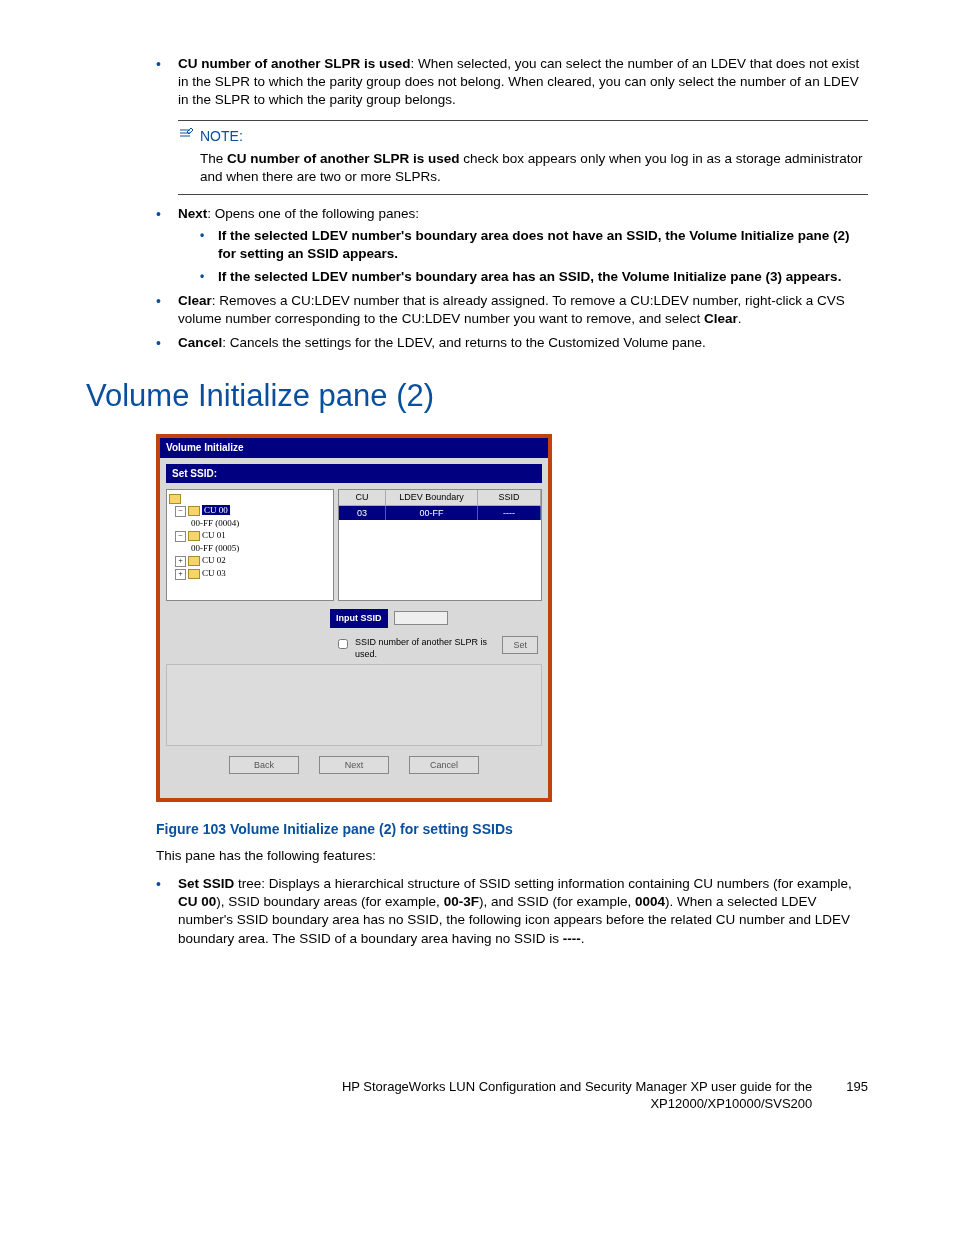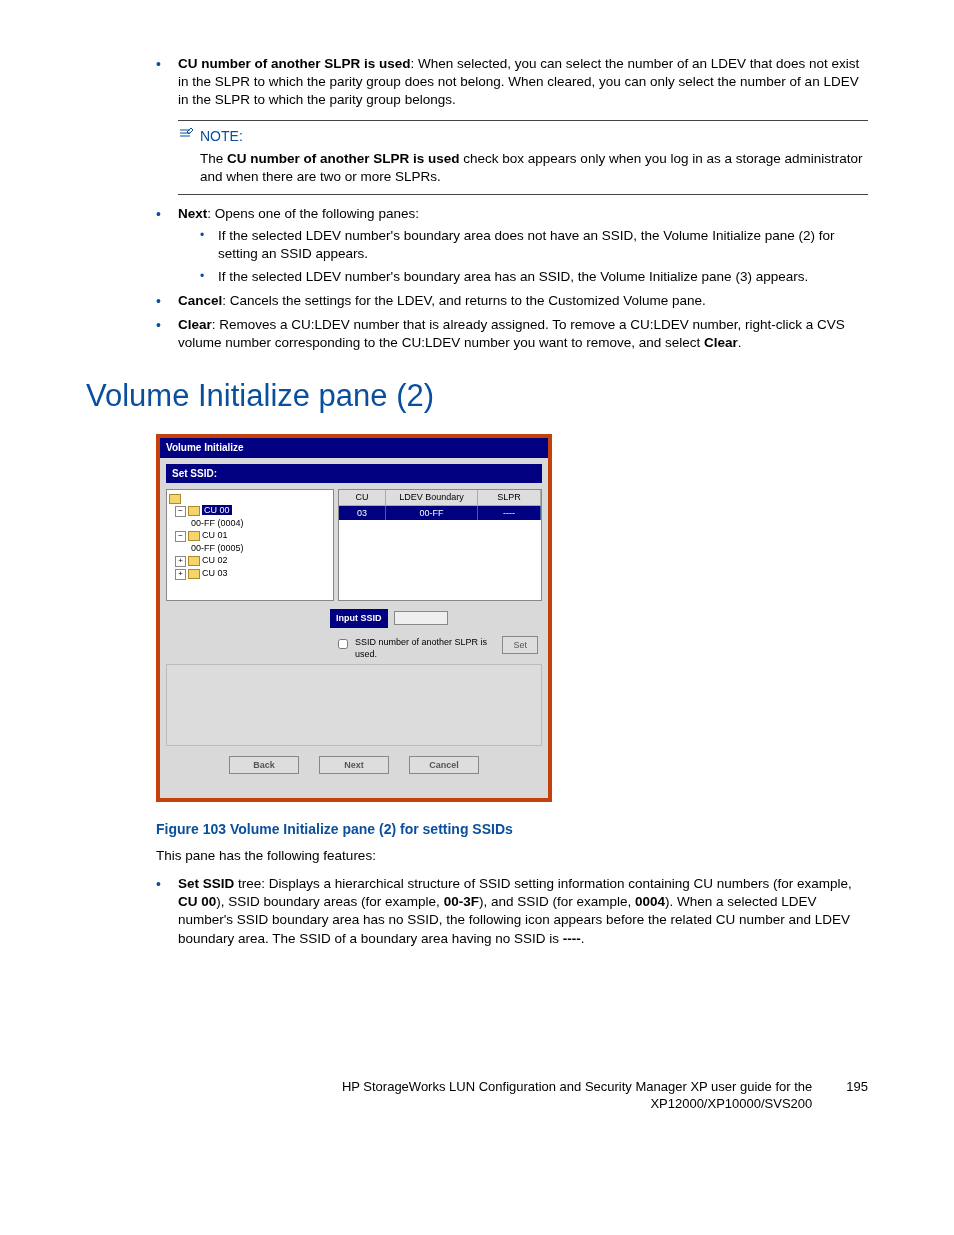--- a/index.html
+++ b/index.html
@@ -30,20 +30,21 @@
     color: #0a4f9e;
     position: absolute;
     left: 0;
     top: 0;
     font-size: 14px;
   }
   ul.sub-list {
     list-style: none;
     padding: 0;
     margin: 4px 0 0 22px;
+    font-weight: bold;
   }
   ul.sub-list > li {
     position: relative;
     padding-left: 18px;
     margin-bottom: 4px;
   }
   ul.sub-list > li::before {
     content: "•";
     color: #0a4f9e;
     position: absolute;
@@ -108,20 +109,21 @@
     margin: 0 6px;
     height: 112px;
   }
   .tree-pane {
     width: 162px;
     background: #fff;
     border: 1px solid #888;
     font-size: 9px;
     padding: 2px;
     overflow: hidden;
+    font-family: Liberation Serif, serif;
   }
   .tree-row {
     white-space: nowrap;
     line-height: 12px;
   }
   .tree-indent1 { padding-left: 6px; }
   .tree-indent2 { padding-left: 22px; }
   .pm {
     display: inline-block;
     width: 9px; height: 9px;
@@ -217,21 +219,20 @@
     height: 80px;
     margin: 4px 6px;
     border: 1px solid #bbb;
     background: #dcdcdc;
   }
   .btn-row {
     display: flex;
     justify-content: center;
     gap: 20px;
     padding: 6px 0 24px 0;
-    font-weight: bold;
   }
   .btn-row .btn {
     width: 48px;
     text-align: center;
   }
   .figure-caption {
     color: #0a4f9e;
     font-weight: bold;
     font-size: 14px;
     margin: 4px 0 8px 70px;
@@ -276,24 +277,24 @@
 
   <ul class="top-list">
     <li>
       <b>Next</b><span>: Opens one of the following panes:</span>
       <ul class="sub-list">
         <li>If the selected LDEV number's boundary area does not have an SSID, the Volume Initialize pane (2) for setting an SSID appears.</li>
         <li>If the selected LDEV number's boundary area has an SSID, the Volume Initialize pane (3) appears.</li>
       </ul>
     </li>
     <li>
+      <b>Clear</b><span>: Removes a CU:LDEV number that is already assigned. To remove a CU:LDEV number, right-click a CVS volume number corresponding to the CU:LDEV number you want to remove, and select </span><b>Clear</b><span>.</span>
+    </li>
+    <li>
       <b>Cancel</b><span>: Cancels the settings for the LDEV, and returns to the Customized Volume pane.</span>
-    </li>
-    <li>
-      <b>Clear</b><span>: Removes a CU:LDEV number that is already assigned. To remove a CU:LDEV number, right-click a CVS volume number corresponding to the CU:LDEV number you want to remove, and select </span><b>Clear</b><span>.</span>
     </li>
   </ul>
 
   <h2 class="section-heading">Volume Initialize pane (2)</h2>
 
 
   <div class="dialog">
     <div class="dlg-title">Volume Initialize</div>
     <div class="dlg-set-ssid">Set SSID:</div>
 
@@ -305,21 +306,21 @@
         <div class="tree-row tree-indent1"><span class="pm">−</span><span class="folder-ico"></span><span>CU 01</span></div>
         <div class="tree-row tree-indent2">00-FF (0005)</div>
         <div class="tree-row tree-indent1"><span class="pm">+</span><span class="folder-ico"></span><span>CU 02</span></div>
         <div class="tree-row tree-indent1"><span class="pm">+</span><span class="folder-ico"></span><span>CU 03</span></div>
       </div>
 
       <div class="grid-pane">
         <div class="grid-head">
           <div class="c-cu">CU</div>
           <div class="c-bd">LDEV Boundary</div>
-          <div class="c-ss">SLPR</div>
+          <div class="c-ss">SSID</div>
         </div>
         <div class="grid-row">
           <div class="c-cu">03</div>
           <div class="c-bd">00-FF</div>
           <div class="c-ss">----</div>
         </div>
       </div>
     </div>
 
     <div class="input-row">

